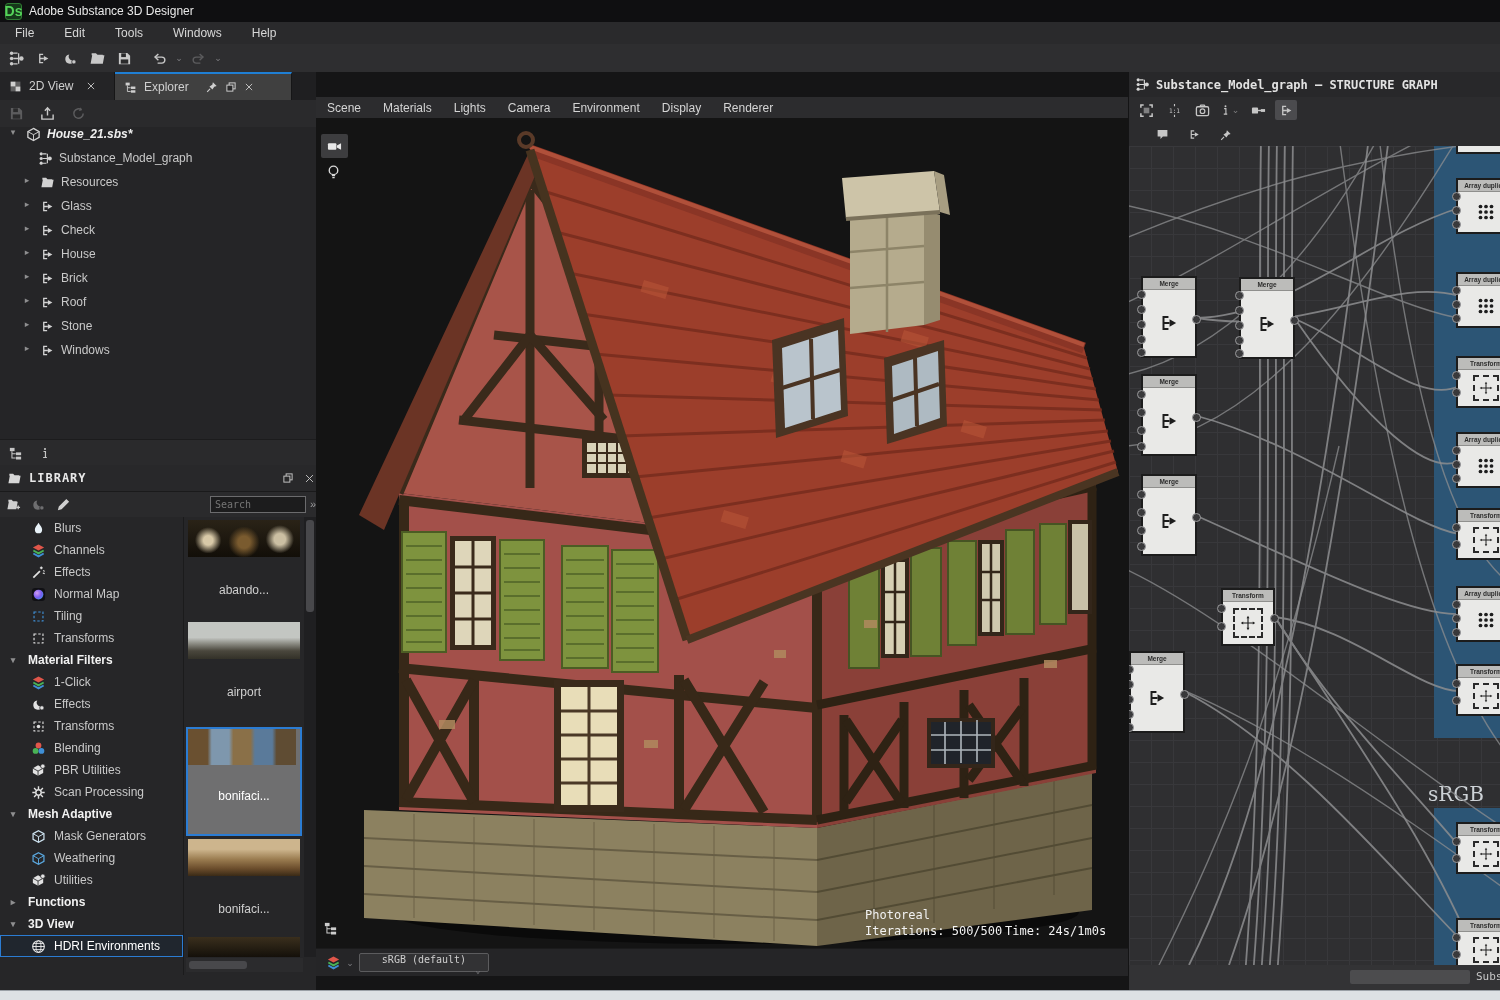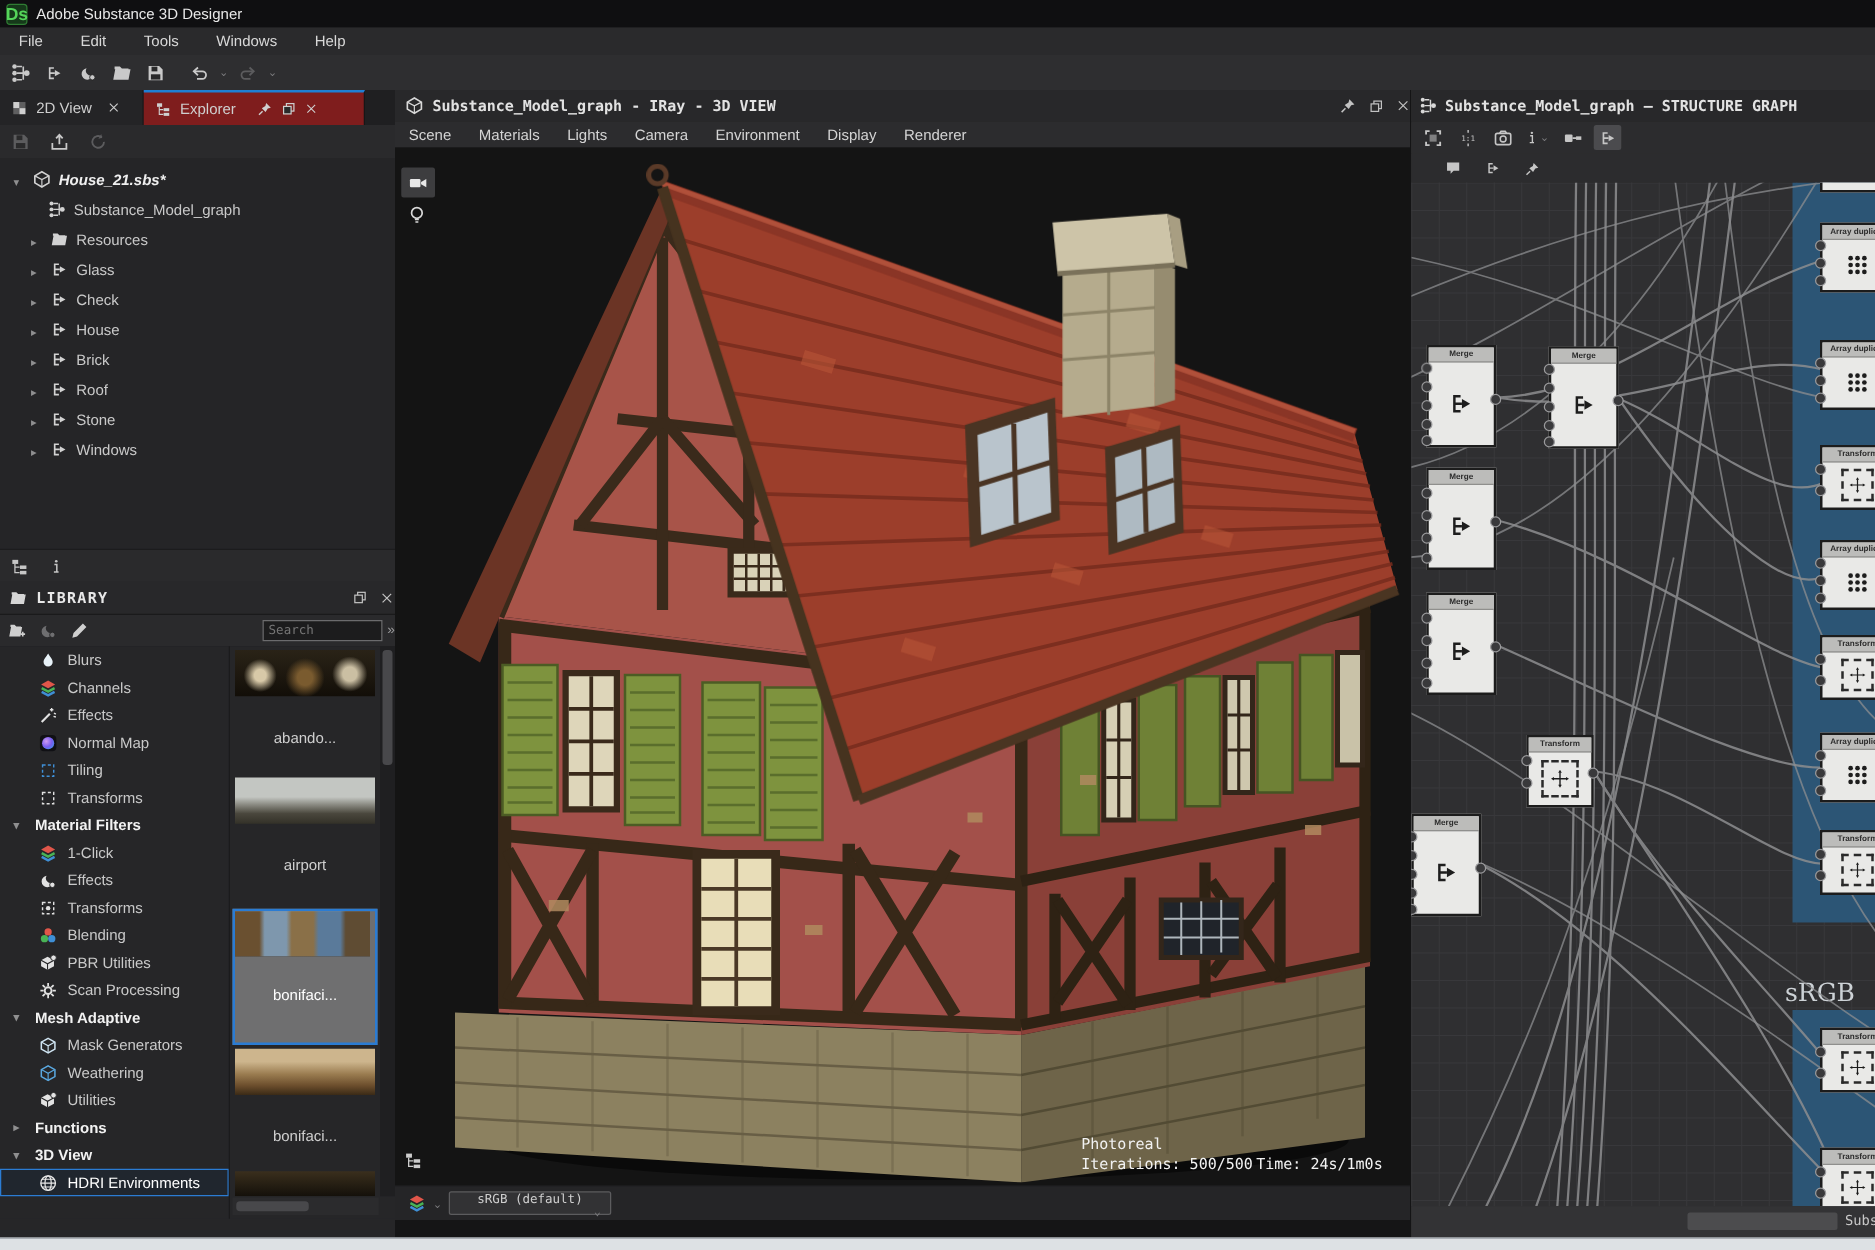--- a/index.html
+++ b/index.html
@@ -19,24 +19,24 @@
   .tbtn.dis{color:#5c5c5e;}
   .drop-caret{color:#7e7e80;font-size:9px;width:10px;text-align:center;}
   
   .pane-header{background:#28282a;border-bottom:1px solid #1a1a1b;display:flex;align-items:center;}
   .ph-title{font-family:"DejaVu Sans Mono",monospace;font-weight:bold;font-size:12px;color:#e2e2e2;white-space:nowrap;}
   .winbtns{margin-left:auto;display:flex;gap:10px;align-items:center;padding-right:8px;color:#c2c2c2;}
   
   #left{left:0;top:72px;width:316px;height:918px;background:#262628;border-right:1px solid #141415;}
   #tabbar{left:0;top:0;width:316px;height:28px;background:#1f1f21;display:flex;}
   .tab{display:flex;align-items:center;gap:7px;padding:0 9px;color:#cfcfcf;background:#242426;border-right:1px solid #161617;}
-  .tab.active{background:#7f1d1d;border-top:2px solid #1f7fd4;}
+  .tab.active{background:#404040;border-top:2px solid #1f7fd4;}
   #exp-toolbar{left:0;top:28px;width:316px;height:27px;background:#2a2a2c;border-bottom:1px solid #1c1c1d;display:flex;align-items:center;padding-left:4px;gap:6px;}
   #tree{left:0;top:55px;width:316px;height:312px;background:#252527;}
-  .trow{height:24px;display:flex;align-items:flex-end;gap:6px;color:#c9c9c9;}
+  .trow{height:24px;display:flex;align-items:flex-start;gap:6px;color:#c9c9c9;}
   .chev{width:14px;text-align:center;color:#8f8f90;font-size:9px;flex:none;}
   .chev.r::before{content:"▸";} .chev.d::before{content:"▾";}
   .t-ic{color:#d2d2d2;flex:none;}
   .pkg-label{font-style:italic;font-weight:bold;color:#efefef;}
   #exp-footer{left:0;top:367px;width:316px;height:26px;background:#2a2a2c;border-top:1px solid #1c1c1d;display:flex;align-items:center;gap:16px;padding-left:8px;color:#c6c6c6;}
   
   #lib-header{left:0;top:393px;width:316px;height:26px;}
   #lib-title{font-family:"DejaVu Sans Mono",monospace;font-weight:bold;letter-spacing:1px;color:#e8e8e8;}
   #lib-toolbar{left:0;top:419px;width:316px;height:26px;background:#2a2a2c;border-bottom:1px solid #1c1c1d;display:flex;align-items:center;gap:10px;padding-left:6px;}
   #searchwrap{margin-left:auto;display:flex;align-items:center;gap:4px;padding-right:6px;}
@@ -660,37 +660,20 @@
       <div class="abs vscroll">
           <div class="abs vthumb"></div>
         </div>
       <div class="abs hscroll">
           <div class="abs hthumb"></div>
         </div>
     </div>
   </div>
 
   <div id="center" class="abs">
-    <div id="vp-header" class="abs pane-header">
-      <svg class="ic" style="color:#d8d8d8">
-          <use href="#s-box"></use>
-        </svg>
-      <span class="ph-title">Substance_Model_graph - IRay - 3D VIEW</span>
-      <div class="winbtns">
-        <svg class="ic" style="width:13px;height:13px">
-            <use href="#s-pin"></use>
-          </svg>
-        <svg class="ic" style="width:12px;height:12px">
-            <use href="#s-restore"></use>
-          </svg>
-        <svg class="ic" style="width:11px;height:11px">
-            <use href="#s-close"></use>
-          </svg>
-      </div>
-    </div>
     <div id="vp-menu" class="abs">
       <span class="vpm">Scene</span>
       <span class="vpm">Materials</span>
       <span class="vpm">Lights</span>
       <span class="vpm">Camera</span>
       <span class="vpm">Environment</span>
       <span class="vpm">Display</span>
       <span class="vpm">Renderer</span>
     </div>
 

